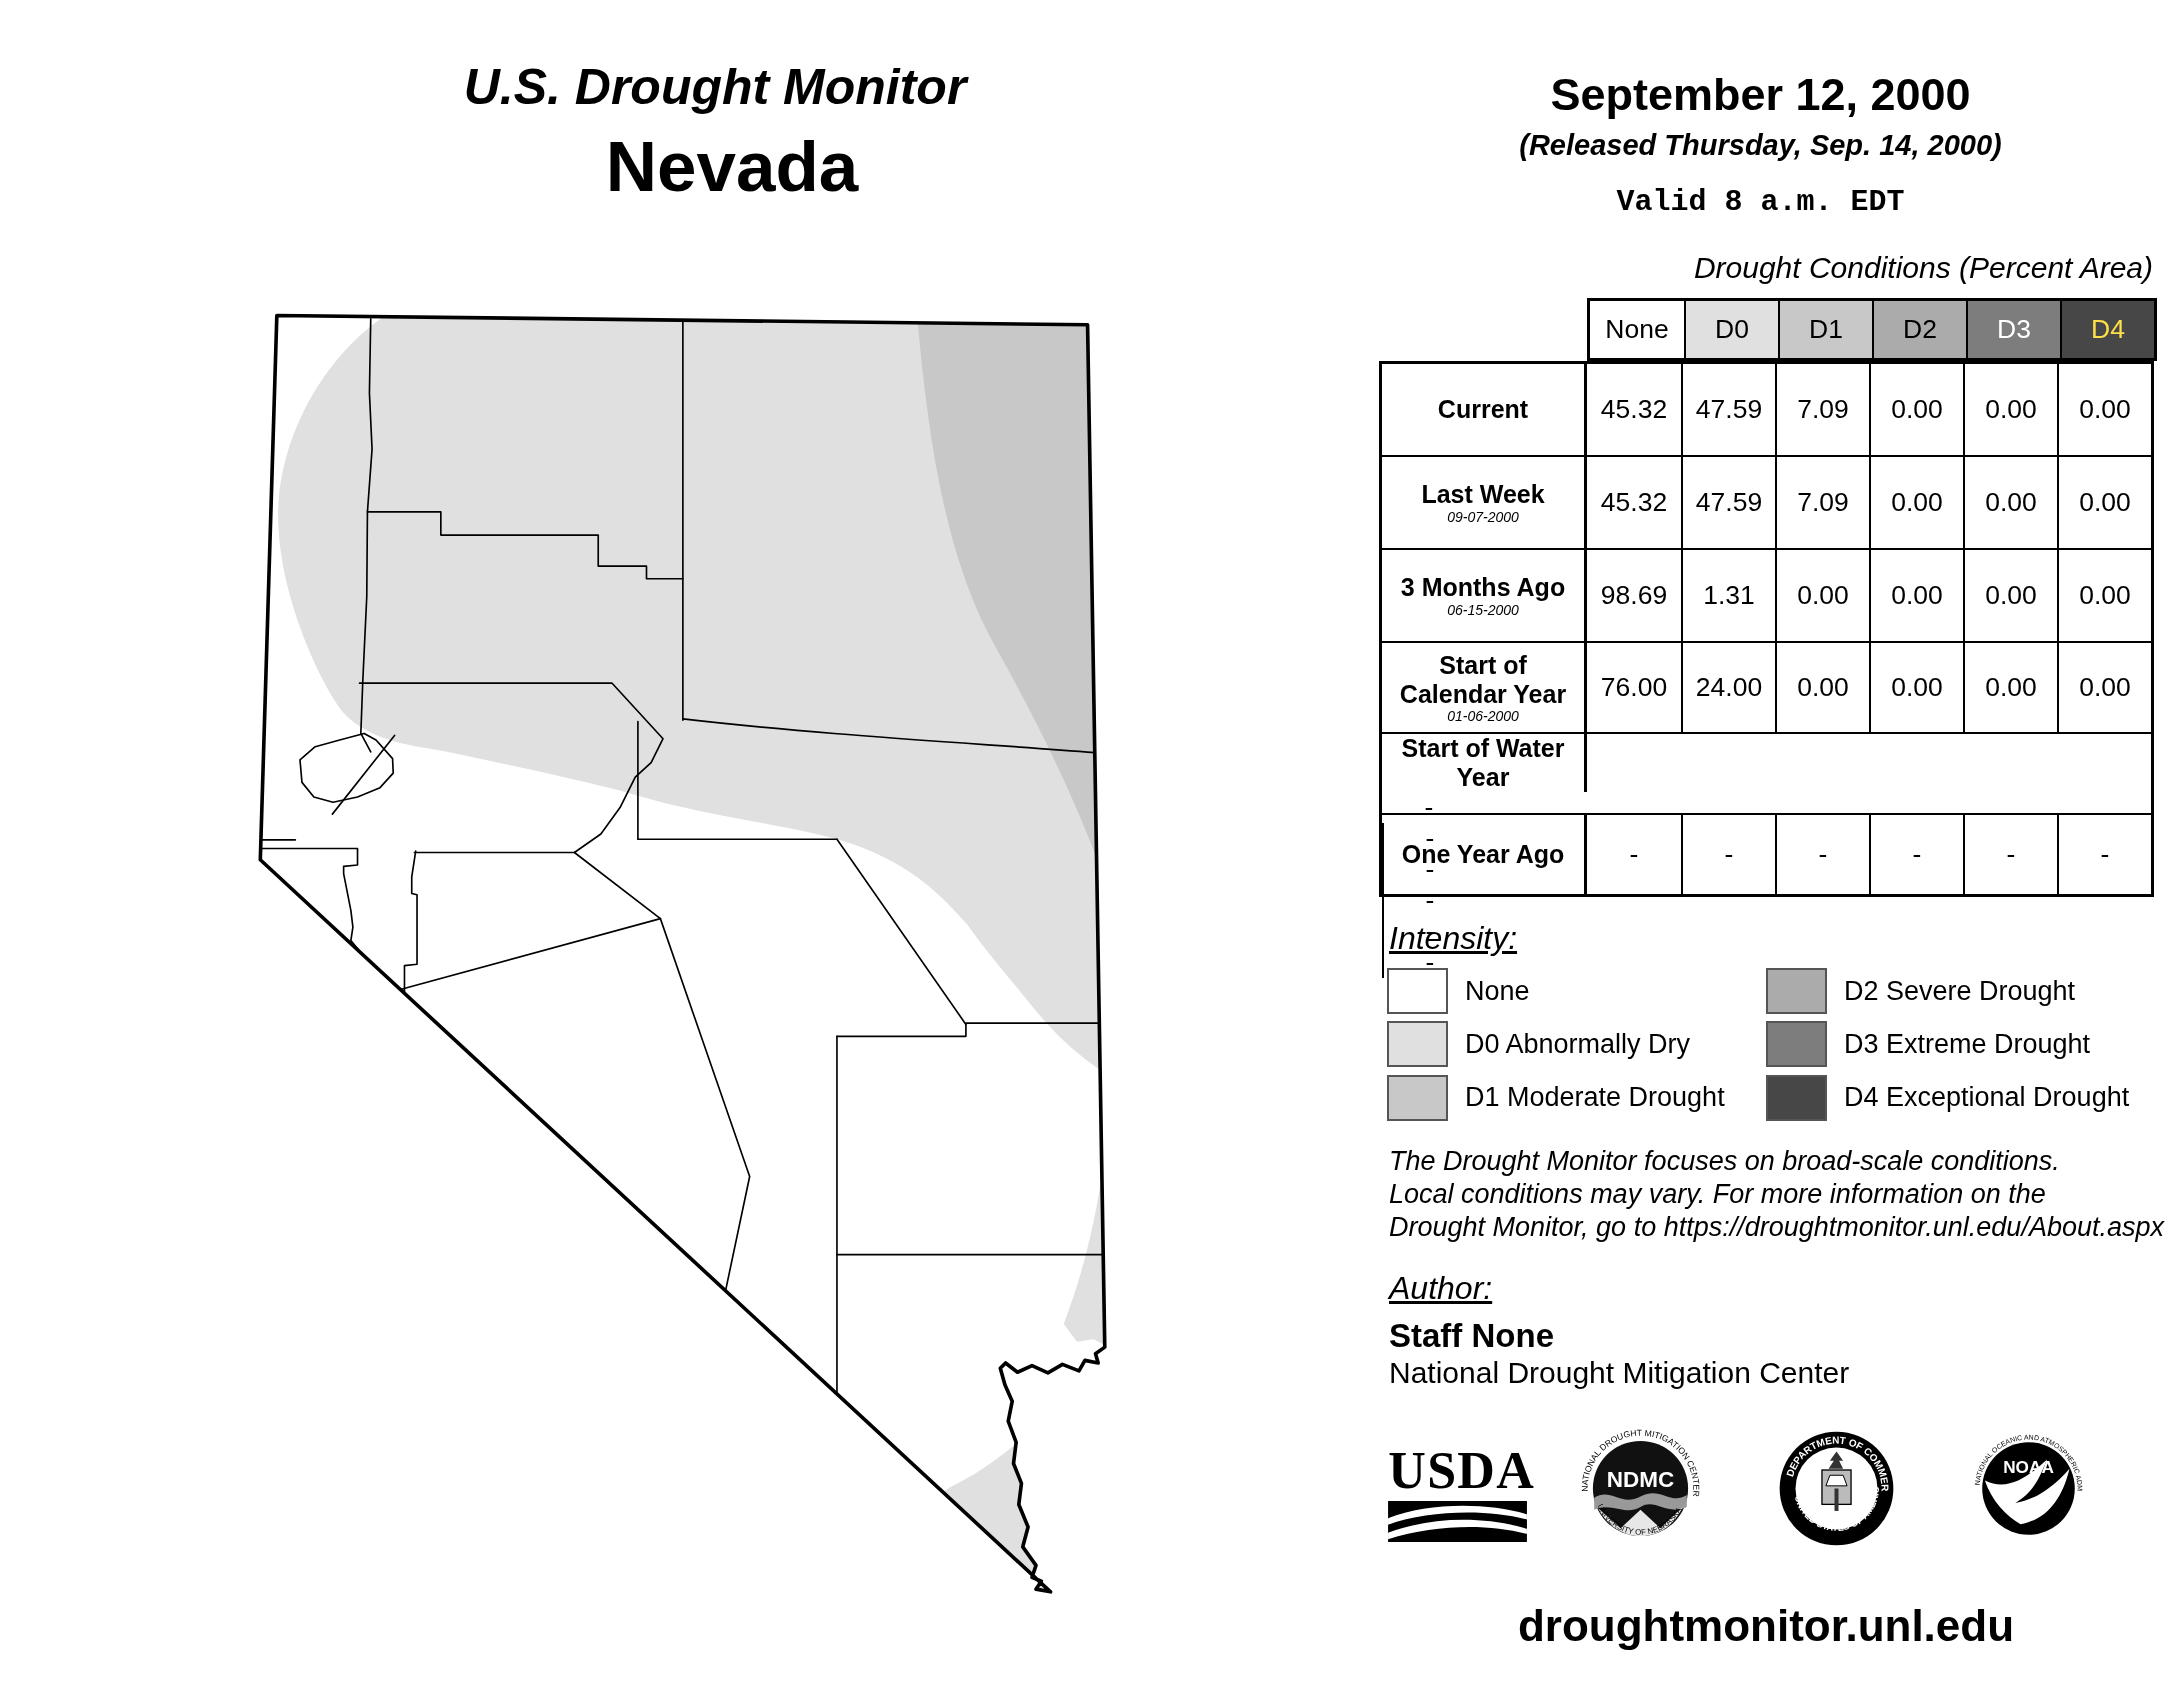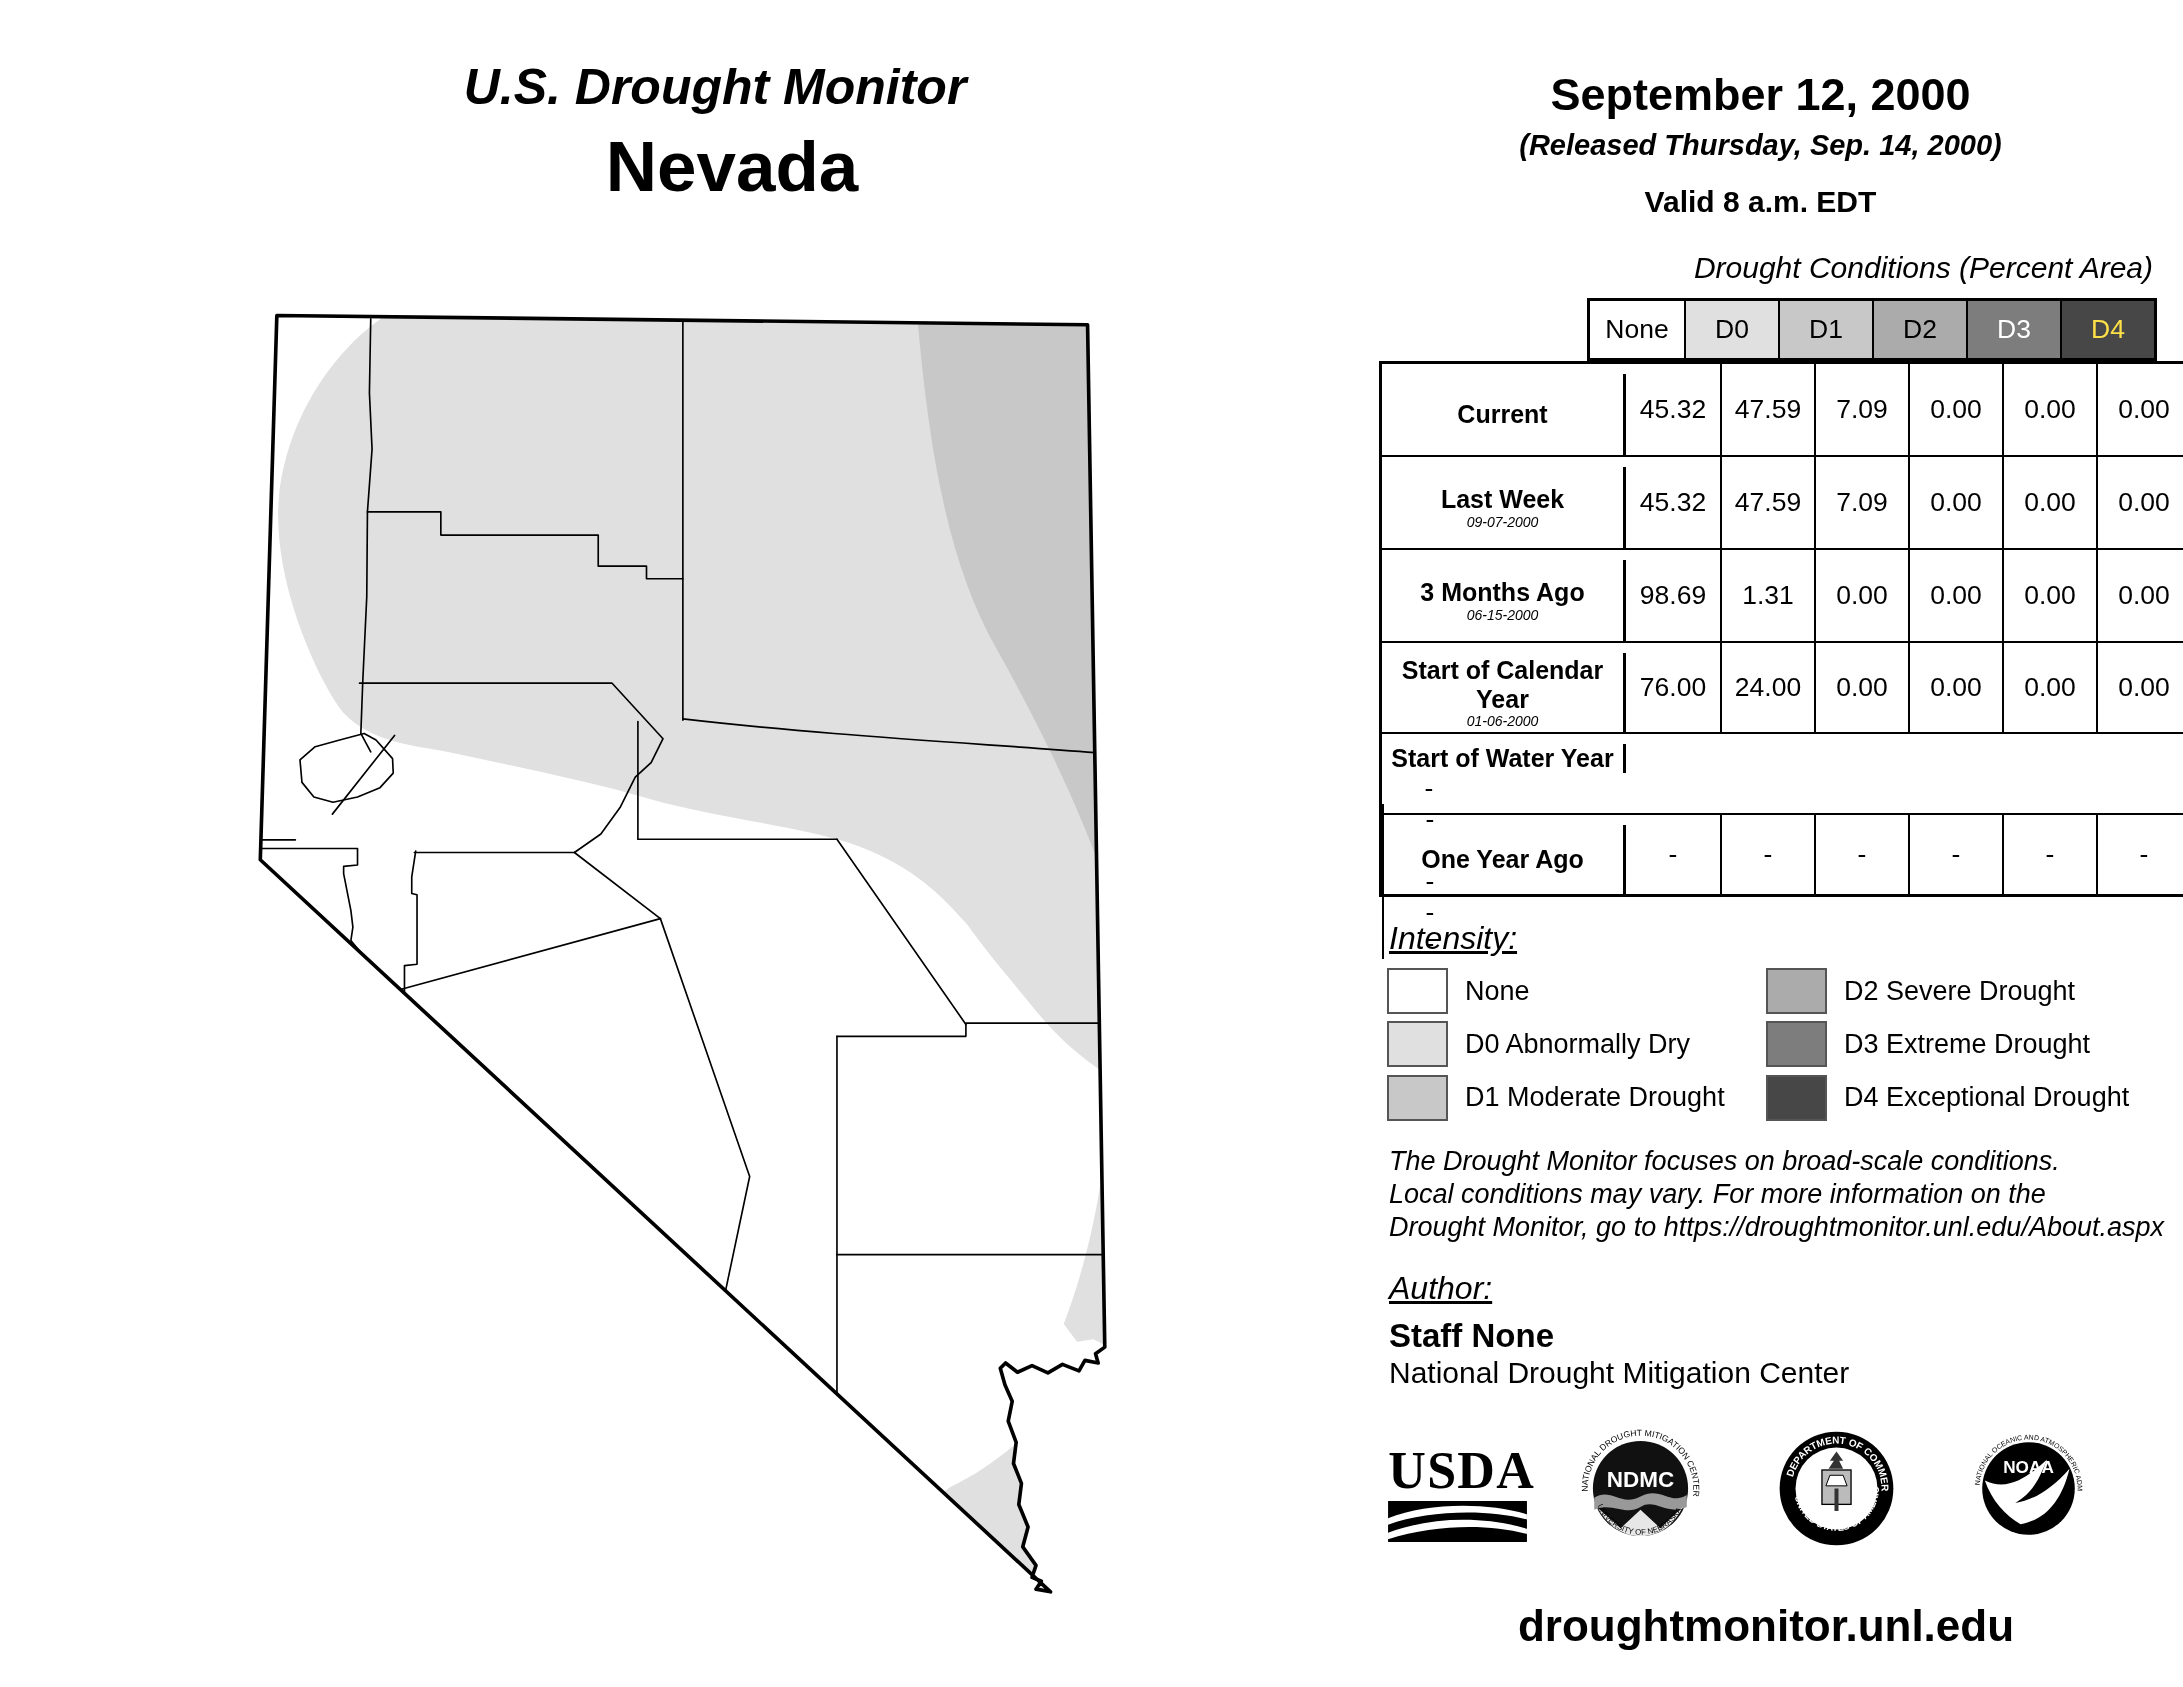--- a/index.html
+++ b/index.html
@@ -6,31 +6,31 @@
   body{
     width:2183px;height:1687px;position:relative;background:#ffffff;overflow:hidden;
     font-family:"Liberation Sans", sans-serif;color:#000;
   }
   .abs{position:absolute;}
   
   .title1{left:0;top:58px;width:1376px;text-align:center;font-size:50px;font-weight:bold;font-style:italic;padding-left:27px;}
   .title2{left:0;top:126px;width:1376px;text-align:center;font-size:71px;font-weight:bold;margin-left:44px;}
   .date-line{left:1403px;top:69px;width:715px;text-align:center;font-size:45px;font-weight:bold;}
   .released-line{left:1403px;top:129px;width:715px;text-align:center;font-size:29px;font-weight:bold;font-style:italic;}
-  .valid-line{left:1403px;top:185px;width:715px;text-align:center;font-size:30px;font-weight:bold;}
+  .valid-line{left:1403px;top:185px;width:715px;text-align:center;font-size:30px;font-weight:bold;font-family:Liberation Mono, monospace;}
   .tbl-caption{left:1379px;top:251px;width:774px;text-align:right;font-size:30px;font-style:italic;}
   
   .dm-table{left:1379px;top:298px;width:775px;}
   .hdr-row{position:absolute;left:208px;top:0;height:63px;display:flex;border:3.3px solid #000;box-sizing:border-box;}
   .hdr-cell{width:94px;box-sizing:border-box;border-left:2px solid #000;display:flex;align-items:center;justify-content:center;font-size:26.5px;}
   .hdr-cell:first-child{border-left:none;}
   .tbl-body{position:absolute;left:0;top:63px;border:3.3px solid #000;box-sizing:border-box;}
   .tbl-row{display:flex;border-top:2.6px solid #000;box-sizing:border-box;}
   .tbl-row:first-child{border-top:none;}
-  .lbl-cell{width:244px;box-sizing:border-box;border-right:3.3px solid #000;display:flex;flex-direction:column;align-items:center;justify-content:center;text-align:center;padding:0 4px;margin-top:10px;}
+  .lbl-cell{width:205px;box-sizing:border-box;border-right:3.3px solid #000;display:flex;flex-direction:column;align-items:center;justify-content:center;text-align:center;padding:0 4px;}
   .lbl-main{font-size:25px;font-weight:bold;line-height:1.15;}
   .lbl-sub{font-size:14px;font-style:italic;}
   .val-cell{width:94px;box-sizing:border-box;border-left:2px solid #000;display:flex;align-items:center;justify-content:center;font-size:26.5px;}
   .val-cell.first{border-left:none;}
   
   .intensity-head{left:1389px;top:920px;font-size:32px;font-style:italic;text-decoration:underline;}
   .legend-col{top:967px;}
   .legend-item{display:flex;align-items:center;margin-bottom:5.3px;height:48px;}
   .swatch{width:61px;height:46px;border:2.6px solid #555;box-sizing:border-box;margin-right:17px;flex:0 0 auto;}
   .legend-label{font-size:27px;white-space:nowrap;}

